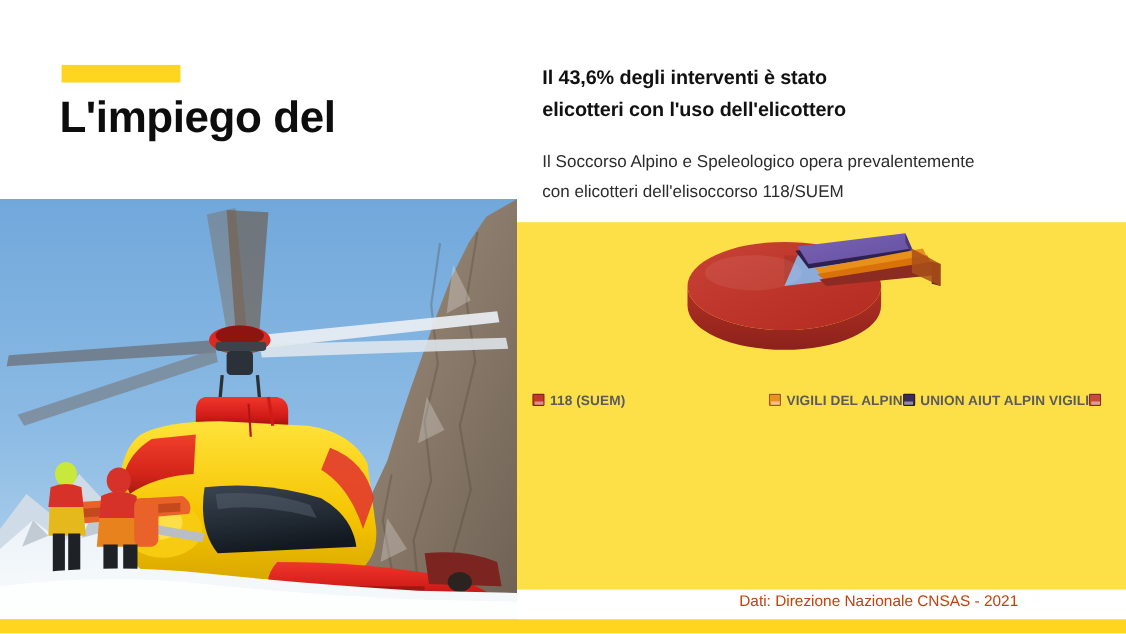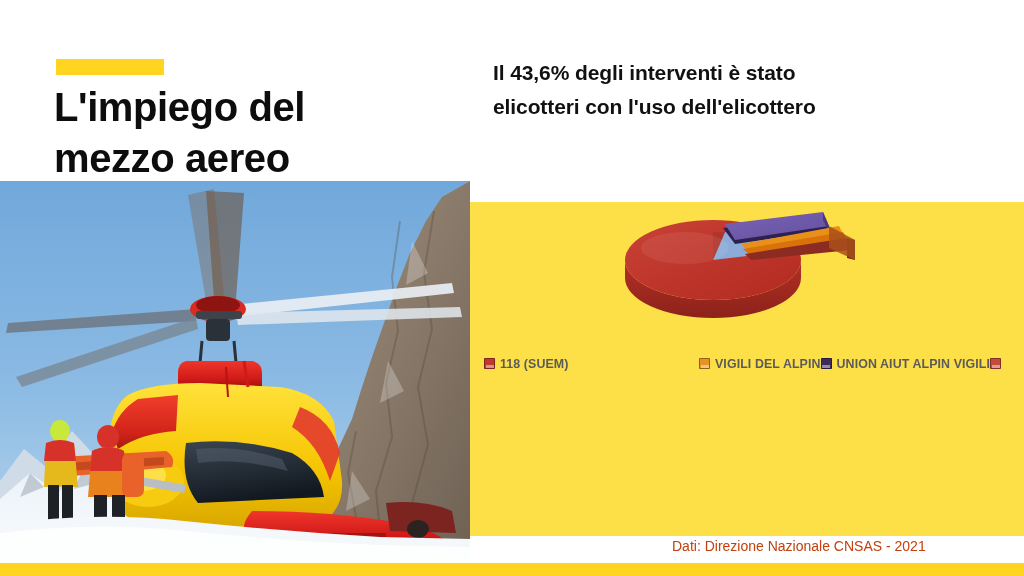--- a/index.html
+++ b/index.html
@@ -68,21 +68,21 @@
     height: 13px;
     background: #FFD520;
   }
 
   
   .headline {
     position: absolute;
     left: 493px;
     top: 56px;
     width: 512px;
-    font-size: 21px;
+    font-size: 18px;
     line-height: 1.62;
     font-weight: 700;
     color: #111111;
     letter-spacing: -0.1px;
   }
   .subhead {
     position: absolute;
     left: 493px;
     top: 135px;
     width: 520px;
@@ -167,21 +167,20 @@
 </style>
 </head>
 <body>
 
 <div id="slide">
 
   <div class="accent-bar"></div>
 
   <div class="main-title">
     <div>L'impiego del</div>
-    <div>mezzo aereo</div>
   </div>
 
   <div class="photo">
     <svg width="470" height="382" viewBox="0 0 470 382">
       <defs>
         <linearGradient id="sky" x1="0" y1="0" x2="0" y2="1">
           <stop offset="0%" stop-color="#71A8DB"></stop>
           <stop offset="55%" stop-color="#8CBBE4"></stop>
           <stop offset="100%" stop-color="#B8D6EE"></stop>
         </linearGradient>
@@ -311,20 +310,24 @@
       <path d="M0 344 Q90 330 184 340 Q280 350 380 356 L470 358 L470 382 L0 382 Z" fill="#F4F8FB"></path>
       <path d="M0 352 Q96 340 186 350 Q286 360 380 364 L470 366 L470 382 L0 382 Z" fill="#FFFFFF" opacity="0.8"></path>
     </svg>
   </div>
 
   <div class="headline">
     <div>Il 43,6% degli interventi è stato</div>
     <div>elicotteri con l'uso dell'elicottero</div>
   </div>
 
+  <div class="subhead">
+    <div>Il Soccorso Alpino e Speleologico opera prevalentemente</div>
+    <div>con elicotteri dell'elisoccorso 118/SUEM</div>
+  </div>
 
   <div class="chart-panel">
 
     <div class="pie-wrap">
       <svg width="260" height="120" viewBox="0 0 260 120">
         <defs>
           <linearGradient id="redSide" x1="0" y1="0" x2="0" y2="1">
             <stop offset="0%" stop-color="#B33025"></stop>
             <stop offset="100%" stop-color="#8C221A"></stop>
           </linearGradient>

